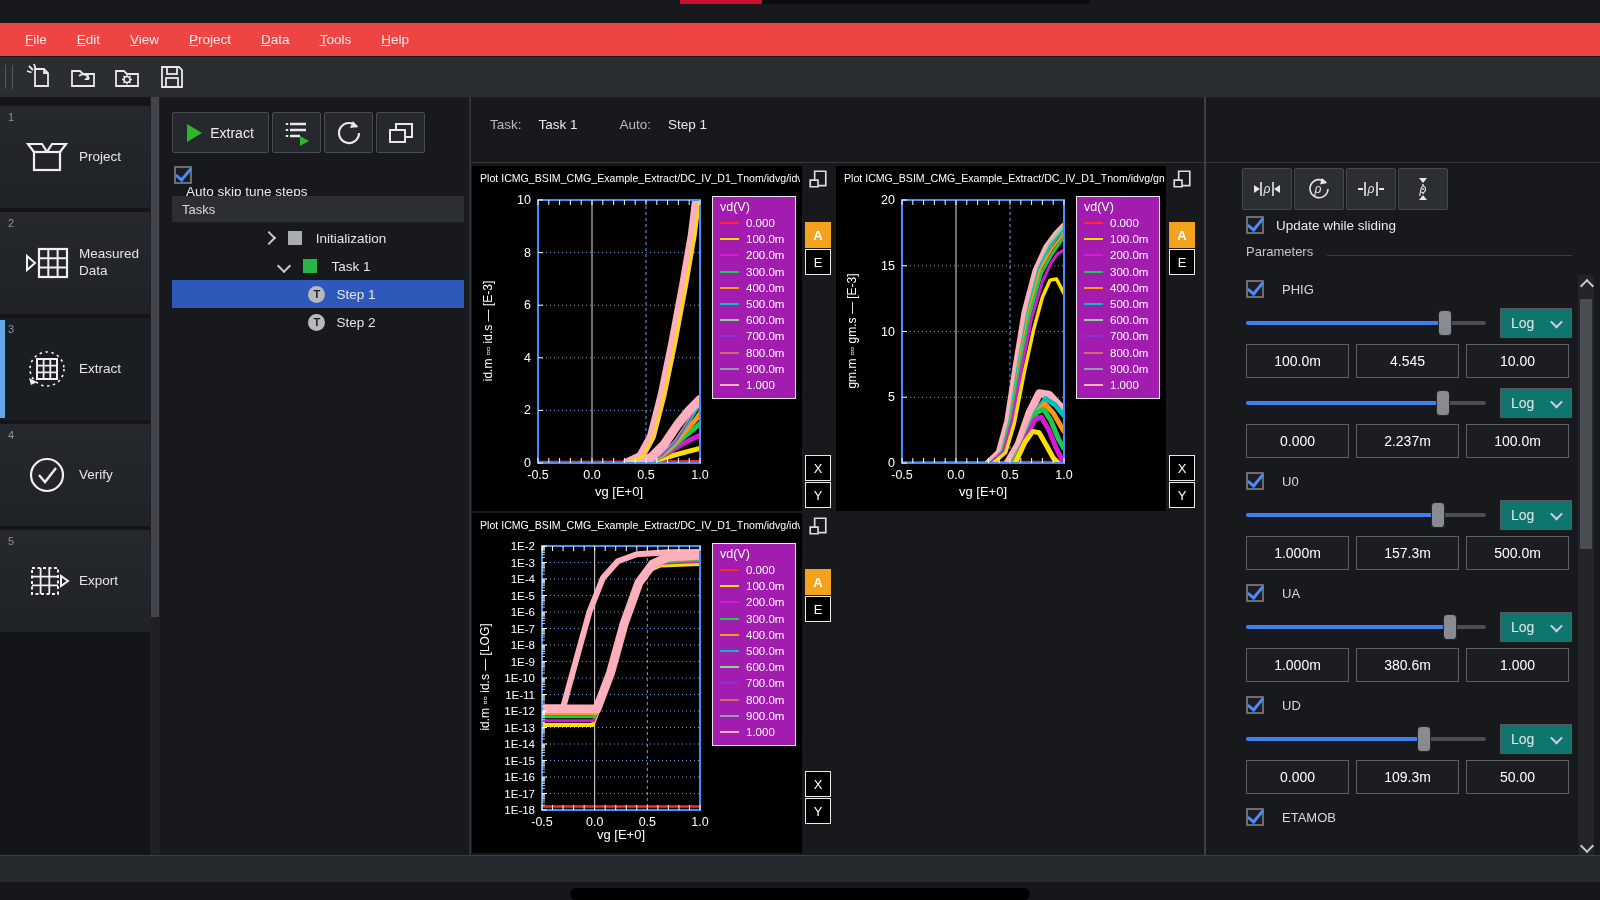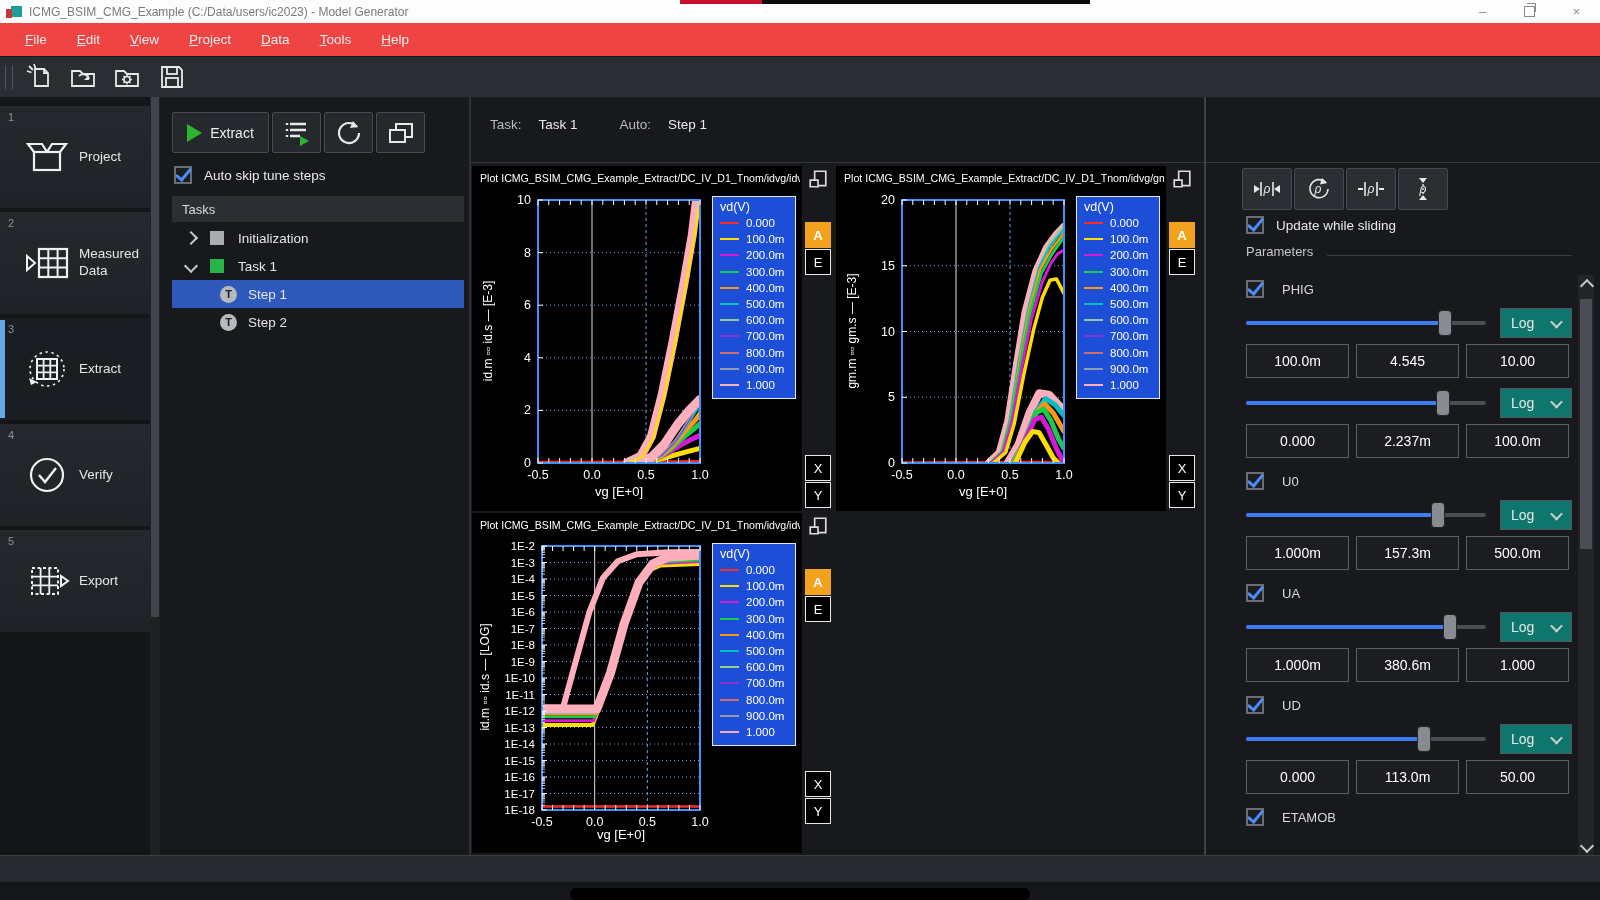--- a/index.html
+++ b/index.html
@@ -35,43 +35,43 @@
   #sidebar-scroll{left:150px;top:97px;width:10px;height:758px;background:#1f2125;}
   #sidebar-scroll .thumb{position:absolute;left:1px;top:0;width:8px;height:520px;background:#41444a;}
   
   #taskpanel{left:160px;top:97px;width:310px;height:758px;border-right:1px solid #2c2f34;box-sizing:border-box;}
   #action-row{position:absolute;left:12px;top:15px;display:flex;gap:3px;}
   .act-btn{height:41px;background:#25282d;border:1px solid #484b50;border-radius:2px;display:flex;align-items:center;justify-content:center;box-sizing:border-box;}
   #extract-btn{width:97px;}
   #extract-btn .play{width:0;height:0;border-left:15px solid #2eb52e;border-top:9px solid transparent;border-bottom:9px solid transparent;margin-right:8px;}
   #extract-btn .lbl{font-size:14px;color:#ececec;}
   .act-sq{width:49px;}
-  #autoskip-row{position:absolute;left:14px;top:69px;display:flex;align-items:center;}
+  #autoskip-row{position:absolute;left:14px;top:69px;display:flex;align-items:flex-start;flex-direction:column;}
   #autoskip-row .lbl{margin-left:12px;font-size:13.5px;color:#e8e9eb;}
   #tasks-header{position:absolute;left:12px;top:99px;width:292px;height:26px;background:#2b2e33;display:flex;align-items:center;padding-left:10px;box-sizing:border-box;font-size:13px;color:#d8d9db;}
   #task-tree{position:absolute;left:12px;top:127px;width:292px;}
-  .tree-row{height:28px;display:flex;align-items:center;font-size:13.5px;color:#e4e5e7;box-sizing:border-box;}
+  .tree-row{height:28px;display:flex;align-items:center;font-size:13.5px;color:#e4e5e7;box-sizing:border-box;justify-content:center;}
   .tree-row.selected{background:#2e59ba;}
   .chev{width:8px;height:8px;border-right:2px solid #c9cacc;border-bottom:2px solid #c9cacc;margin-right:14px;flex:0 0 auto;}
   .chev.right{transform:rotate(-45deg);}
   .chev.down{transform:rotate(45deg);}
   .state-box{width:14px;height:14px;margin-right:14px;flex:0 0 auto;}
   .t-badge{width:17px;height:17px;border-radius:50%;background:#b6bac0;color:#1d1f23;font-size:11px;font-weight:bold;display:flex;align-items:center;justify-content:center;margin-right:11px;flex:0 0 auto;}
   
   #plotregion{left:470px;top:97px;width:734px;height:758px;border-left:1px solid #303338;box-sizing:border-box;}
   #mainheader{position:absolute;left:490px;top:117px;display:flex;font-size:13.5px;}
   #mainheader .k{color:#b9babc;}
   #mainheader .v{color:#e9eaec;margin-left:17px;}
   #mainheader .k2{margin-left:42px;}
   #region-topline{left:470px;top:162px;width:1130px;height:1px;background:#34373c;}
   .plotbox{background:#000;}
   .plot-title{position:absolute;left:8px;top:6px;right:2px;font-size:10.6px;color:#fff;white-space:nowrap;overflow:hidden;}
   .ylabel{position:absolute;white-space:nowrap;font-size:12px;color:#fff;transform:translate(-50%,-50%) rotate(-90deg);}
   .xlabel{position:absolute;width:140px;text-align:center;font-size:13px;color:#fff;}
-  .legendbox{position:absolute;left:240px;top:30px;width:84px;border:1px solid #e6e6e6;background:#1d4ed8;padding:3px 5px 5px 7px;box-sizing:border-box;}
+  .legendbox{position:absolute;left:240px;top:30px;width:84px;border:1px solid #e6e6e6;background:#a21caf;padding:3px 5px 5px 7px;box-sizing:border-box;}
   .lg-title{font-size:12.5px;color:#fff;margin-bottom:1px;}
   .lg-row{display:flex;align-items:center;height:16.2px;}
   .lg-line{width:19px;height:2px;margin-right:7px;flex:0 0 auto;}
   .lg-label{font-size:11.5px;color:#fff;}
   .side-col{width:27px;}
   .mini-btn{position:absolute;left:0;width:26px;height:26px;display:flex;align-items:center;justify-content:center;font-size:13px;color:#fff;box-sizing:border-box;}
   .mini-btn.framed{background:#000;border:1px solid #e8e8e8;}
   .mini-btn.orange{background:#f2a21d;border:1px solid #f2a21d;font-weight:bold;}
   
   #rightpanel-divider{left:1204px;top:97px;width:2px;height:758px;background:#3c3f44;}
@@ -107,38 +107,20 @@
   #statusbar{left:0;top:855px;width:1600px;height:27px;background:#26292e;border-top:1px solid #3a3d42;box-sizing:border-box;}
   #bottomedge{left:0;top:882px;width:1600px;height:18px;background:#15171b;}
   #bottombar{left:570px;top:888px;width:460px;height:12px;background:#000;border-radius:6px;}
   svg text{font-family:"Liberation Sans","DejaVu Sans",sans-serif;}
 </style>
 </head>
 <body>
 
 <div id="root">
 
-  <div id="titlebar" class="abs">
-    <span id="appicon">
-        <span class="teal"></span>
-        <span class="red"></span>
-      </span>
-    <span class="ttext">ICMG_BSIM_CMG_Example (C:/Data/users/ic2023) - Model Generator</span>
-    <span id="wincontrols">
-      <span class="winbtn">
-          <span>–</span>
-        </span>
-      <span class="winbtn">
-          <span class="restore-box"></span>
-        </span>
-      <span class="winbtn">
-          <span>×</span>
-        </span>
-    </span>
-  </div>
   <div id="strip-red" class="abs"></div>
   <div id="strip-black" class="abs"></div>
 
   <div id="menubar" class="abs">
       <div class="menu-item"><u>F</u>ile</div>
       <div class="menu-item"><u>E</u>dit</div>
       <div class="menu-item"><u>V</u>iew</div>
       <div class="menu-item"><u>P</u>roject</div>
       <div class="menu-item"><u>D</u>ata</div>
       <div class="menu-item"><u>T</u>ools</div>
@@ -1012,21 +994,21 @@
             <div class="sl-fill" style="width: 74%;"></div>
             <div class="sl-handle" style="left: calc(74% - 7px);"></div>
           </div>
           <div class="dropdown">
             <span>Log</span>
             <span class="dd-chev"></span>
           </div>
         </div>
         <div class="param-vrow">
           <div class="vbox">0.000</div>
-          <div class="vbox">113.0m</div>
+          <div class="vbox">109.3m</div>
           <div class="vbox">50.00</div>
         </div>
       </div>
       <div class="param-row">
         <div class="param-head">
           <span class="cb checked"></span>
           <span class="param-name">ETAMOB</span>
         </div>
       </div>
     </div>

